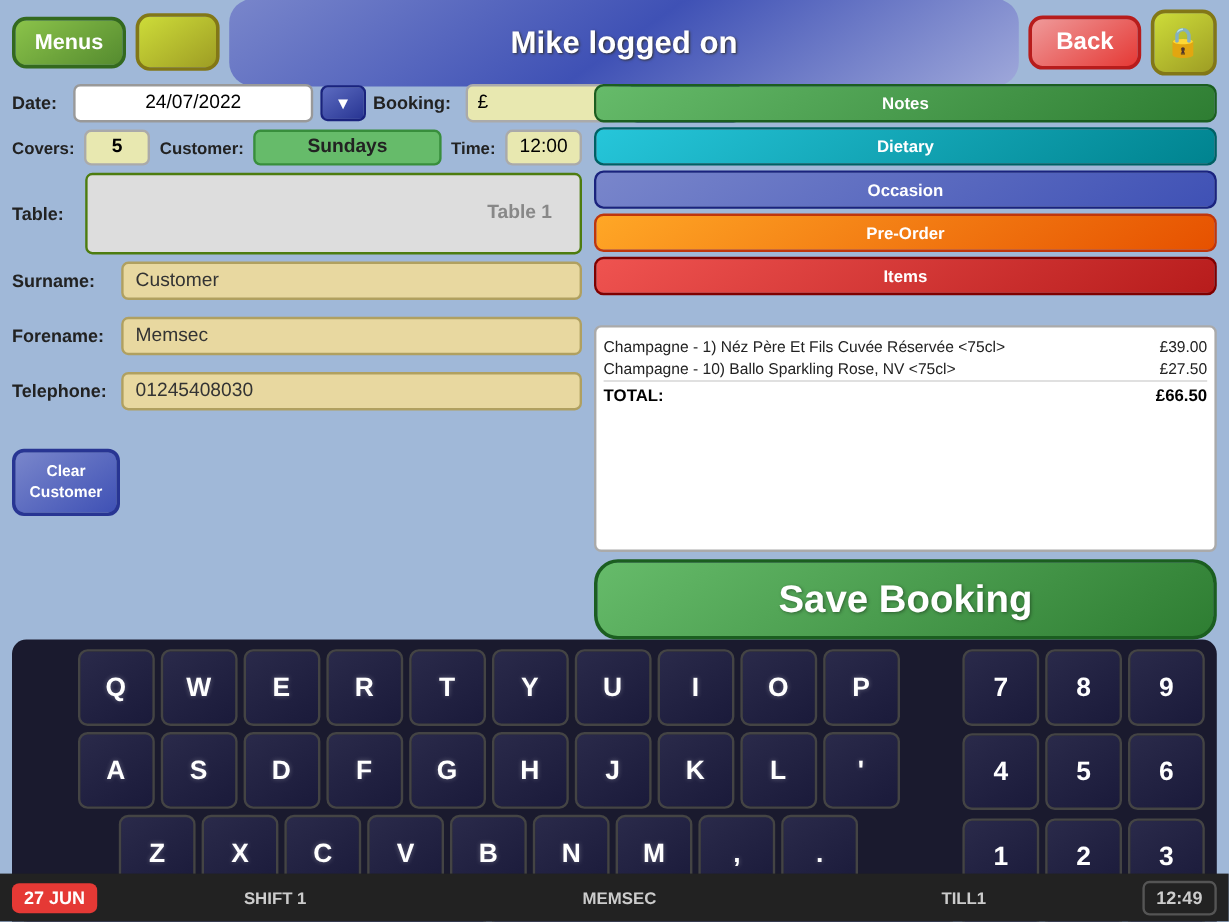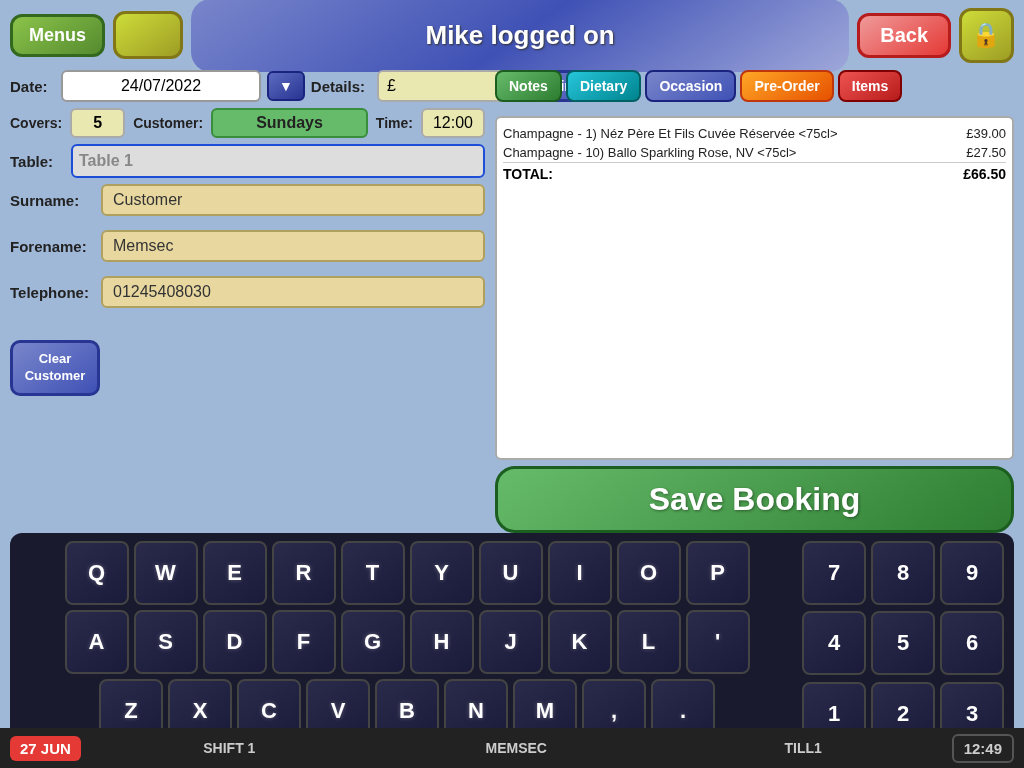--- a/index.html
+++ b/index.html
@@ -169,24 +169,24 @@
 
     .table-row {
       display: flex;
       align-items: center;
       gap: 6px;
       margin-bottom: 6px;
     }
     .table-label { font-size: 15px; font-weight: bold; color: #222; min-width: 55px; }
     .table-val {
       background: #ddd;
-      border: 2px solid #1d4ed8;
-      border-radius: 6px;
-      text-align: left;
-      padding: 6px;
+      border: 2px solid #4d7c0f;
+      border-radius: 6px;
+      text-align: right;
+      padding: 23px;
       font-size: 16px;
       font-weight: bold;
       color: #888;
       flex: 1;
     }
 
     .field-input {
       background: #e8d8a0;
       border: 2px solid #b0a060;
       border-radius: 6px;
@@ -225,21 +225,22 @@
     .right-panel {
       flex: 1;
       display: flex;
       flex-direction: column;
       gap: 6px;
     }
 
     .tab-buttons {
       display: flex;
       gap: 4px;
-      margin-bottom: 8px;
+      margin-bottom: 19px;
+      flex-direction: column;
     }
     .tab-btn {
       border-radius: 8px;
       padding: 6px 12px;
       font-size: 14px;
       font-weight: bold;
       cursor: pointer;
       border: 2px solid #333;
     }
     .tab-btn.active-notes { background: linear-gradient(145deg, #66bb6a, #2e7d32); color: white; border-color: #1b5e20; }
@@ -429,21 +430,21 @@
 </div>
 
 <div class="main">
 
   <div class="left-panel">
 
     <div class="date-row">
       <span class="date-label">Date:</span>
       <input class="date-input" readonly="" value="24/07/2022" style="">
       <button class="date-arrow">▼</button>
-      <span class="deposit-label">Details:</span>
+      <span class="deposit-label">Booking:</span>
       <div style="background:#e8e8b0;border:2px solid #aaa;border-radius:6px;padding:5px 8px;font-size:16px;width:130px;display:flex;align-items:center;">
         <span>£</span>
         <input style="border: none; background: transparent; width: 100px; font-size: 16px;">
       </div>
       <button class="btn-existing" style="font-size:14px;padding:5px 12px;">Existing...</button>
     </div>
 
     <div class="covers-session-row">
       <span class="covers-label">Covers:</span>
       <div class="covers-val">5</div>

